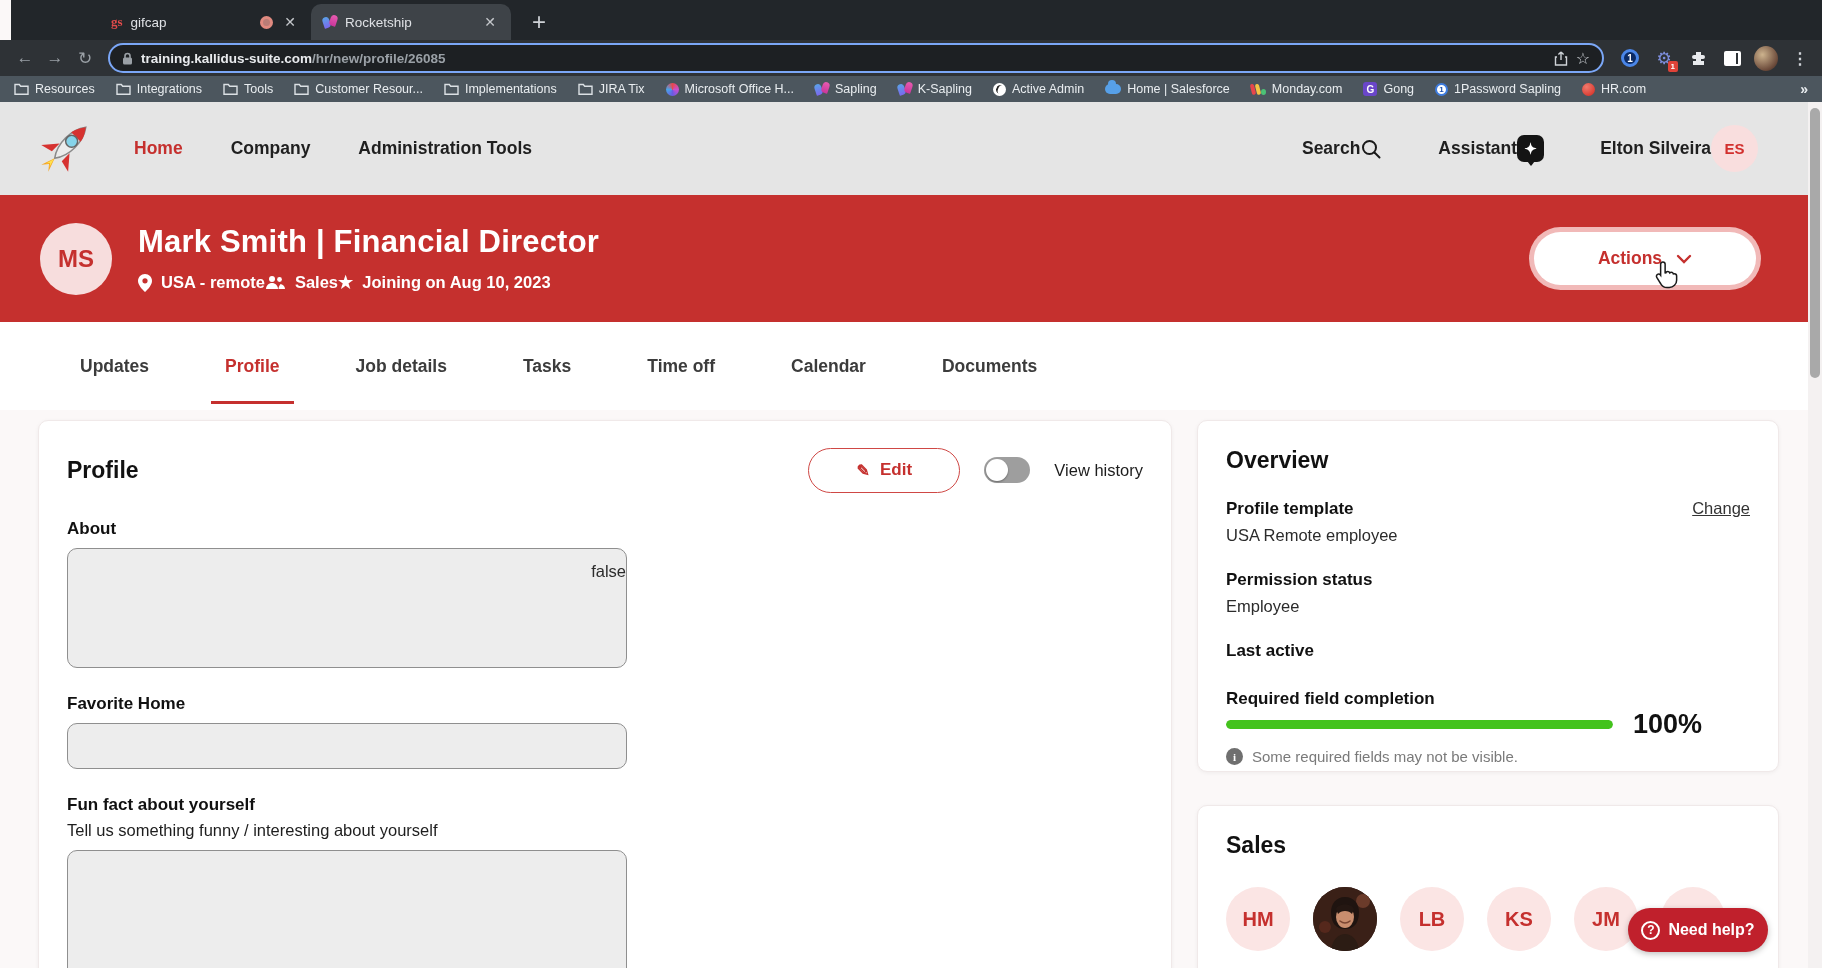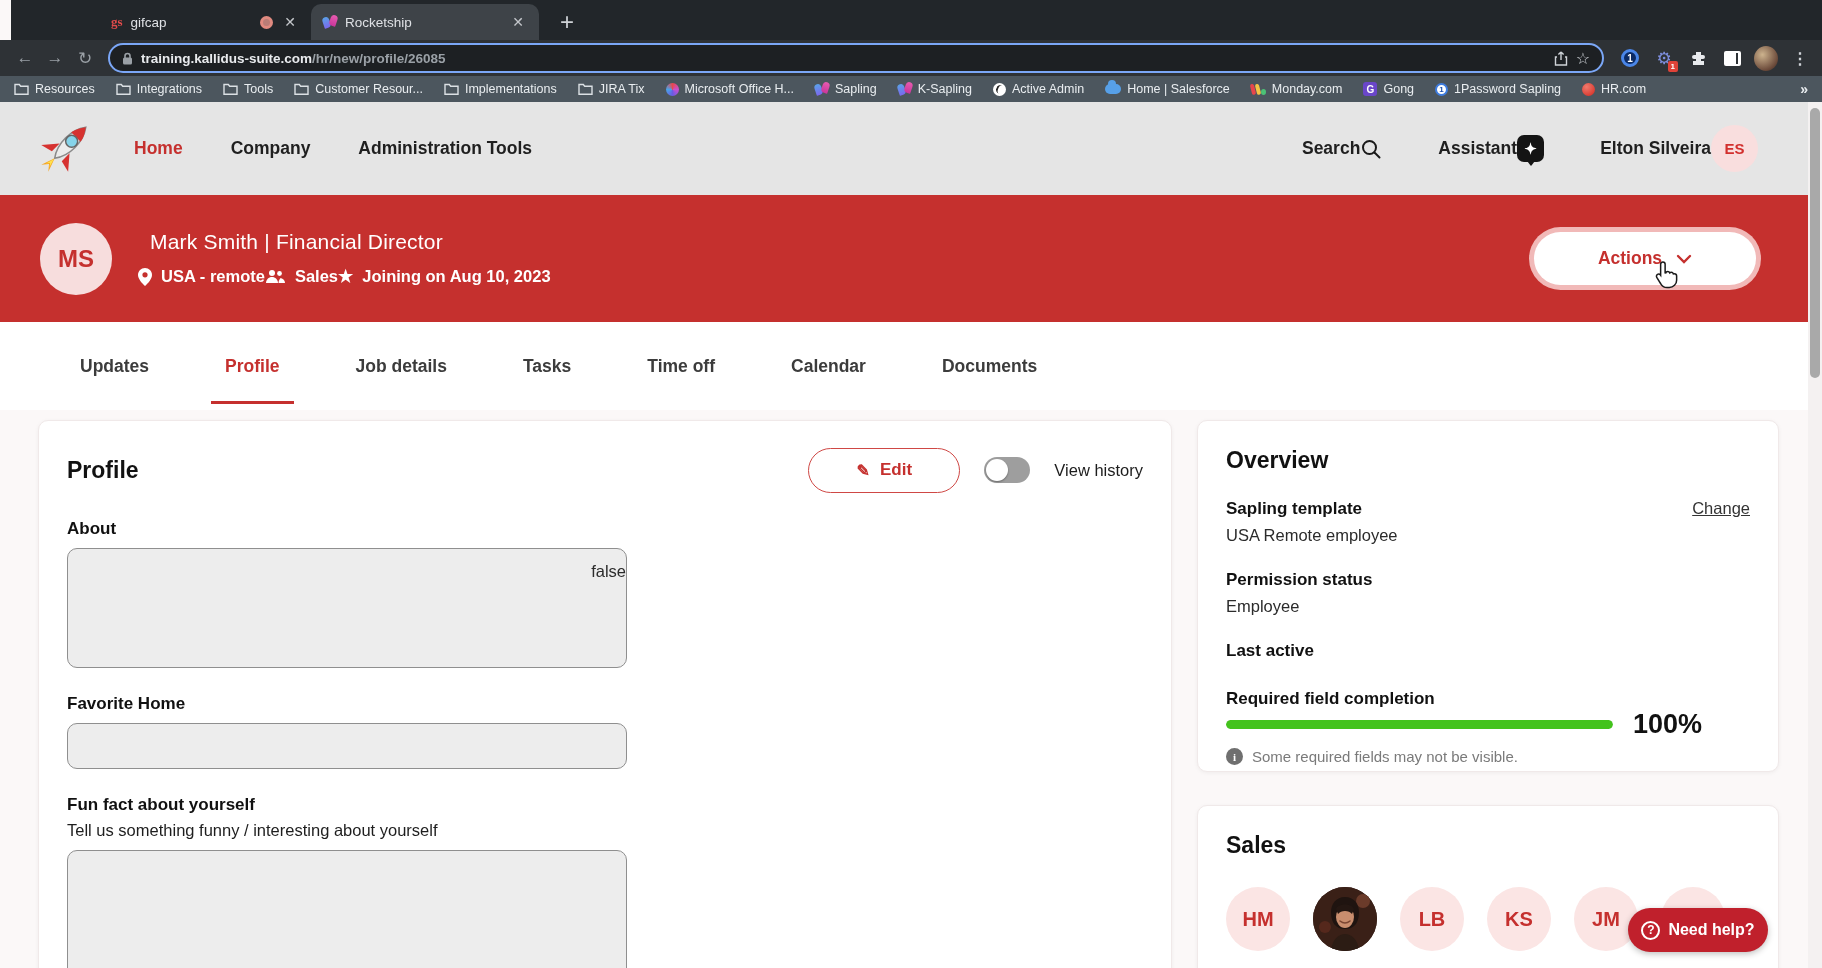--- a/index.html
+++ b/index.html
@@ -3,21 +3,21 @@
 <meta charset="utf-8">
 <style>
   * { margin:0; padding:0; box-sizing:border-box; }
   body { background:#000; font-family:"Liberation Sans", sans-serif; }
   .stage { position:relative; width:1822px; height:968px; overflow:hidden; background:#fbf8f8; }
 
   
   .tabstrip { position:absolute; top:0; left:0; right:0; height:40px; background:#22262a; display:flex; align-items:flex-end;margin-left:11px; }
   .tab { height:36px; display:flex; align-items:center; padding:0 12px; gap:8px; font-size:13.5px; color:#dfe1e5; cursor:default; }
   .tab.inactive { width:212px; margin-left:88px; }
-  .tab.active { width:228px; background:#3e4348; border-radius:10px 10px 0 0; }
+  .tab.active { width:200px; background:#3e4348; border-radius:10px 10px 0 0; }
   .tab-label { flex:1; white-space:nowrap; overflow:hidden; }
   .fav-gifcap { color:#e14b4b; font-weight:bold; font-size:13px; font-family:"Liberation Serif", serif; }
   .rec-dot { width:13px; height:13px; border-radius:50%; border:3px solid #e08a80; background:#b97c76; }
   .tab-close { color:#c4c7cb; font-size:14px; width:18px; height:18px; border-radius:50%; display:flex; align-items:center; justify-content:center; }
   .newtab { color:#cfd2d6; font-size:24px; margin:0 0 4px 14px; width:28px; height:28px; display:flex; align-items:center; justify-content:center; }
 
   .toolbar { position:absolute; top:40px; left:0; right:0; height:36px; background:#2e3236; display:flex; align-items:center; padding:0 10px; }
   .navbtn { width:30px; height:28px; display:flex; align-items:center; justify-content:center; color:#9aa0a6; font-size:17px; }
   .addressbar { flex:1; height:30px; margin:0 8px; background:#1d2023; border:2px solid #7ba7f7; border-radius:15px; display:flex; align-items:center; padding:0 12px; gap:8px; }
   .url-host { color:#e8eaed; font-size:13.5px; font-weight:bold; }
@@ -65,21 +65,21 @@
   .hdr-right { margin-left:auto; display:flex; align-items:center; gap:14px; font-size:17.5px; font-weight:bold; color:#1f1f1f; }
   .hdr-group { display:flex; align-items:center; gap:0; }
   .hdr-gap { width:28px; }
   .assistant-icon { width:27px; height:27px; background:#141414; border-radius:7px; color:#fff; font-size:15px; display:flex; align-items:center; justify-content:center; position:relative; }
   .assistant-icon::after { content:""; position:absolute; bottom:-4px; left:10px; border-left:4px solid transparent; border-right:4px solid transparent; border-top:5px solid #141414; }
   .es-avatar { width:47px; height:47px; border-radius:50%; background:#f9dede; color:#d2302e; font-size:15px; font-weight:bold; display:flex; align-items:center; justify-content:center; }
 
   
   .banner { position:absolute; top:195px; left:0; right:14px; height:127px; background:#c5302e; display:flex; align-items:center; padding:4px 40px; color:#fff; }
   .ms-avatar { width:72px; height:72px; border-radius:50%; background:#f7dddd; color:#c5302e; font-size:24px; font-weight:bold; display:flex; align-items:center; justify-content:center; margin-right:26px; }
-  .banner-title { font-size:21px; font-weight:normal; letter-spacing:.2px;margin-left:12px; }
+  .banner-title { font-size:31px; font-weight:bold; letter-spacing:.2px; }
   .banner-meta { display:flex; align-items:center; margin-top:12px; font-size:16.5px; font-weight:bold; }
   .meta-item { display:flex; align-items:center; gap:9px; }
   .meta-star { font-size:17px; }
   .actions-btn { position:absolute; right:52px; top:37px; width:222px; height:53px; background:#fff; border-radius:27px; display:flex; align-items:center; justify-content:center; gap:14px; color:#c5302e; font-size:17.5px; font-weight:bold; box-shadow:0 0 0 5px rgba(248,209,208,.85); }
   .cursor-hand { position:absolute; left:1652px; top:260px; z-index:50; }
 
   
   .pagetabs { position:absolute; top:322px; left:0; right:14px; height:88px; background:#fff; display:flex; align-items:center; padding-left:80px; gap:76px; }
   .ptab { font-size:17.5px; font-weight:bold; color:#3c3c3c; position:relative; }
   .ptab.active { color:#c5302e; }
@@ -401,21 +401,21 @@
       <div class="gbox h-fun"><span></span></div>
     </div>
 
     <div class="right-col">
 
       <div class="card overview-card">
         <div class="ov-title">Overview</div>
 
         <div class="ov-row">
           <div class="ov-left">
-            <div class="ov-label">Sapling template</div>
+            <div class="ov-label">Profile template</div>
             <div class="ov-value">USA Remote employee</div>
           </div>
           <span class="change-link">Change</span>
         </div>
 
         <div class="ov-row">
           <div class="ov-left">
             <div class="ov-label">Permission status</div>
             <div class="ov-value">Employee</div>
           </div>

